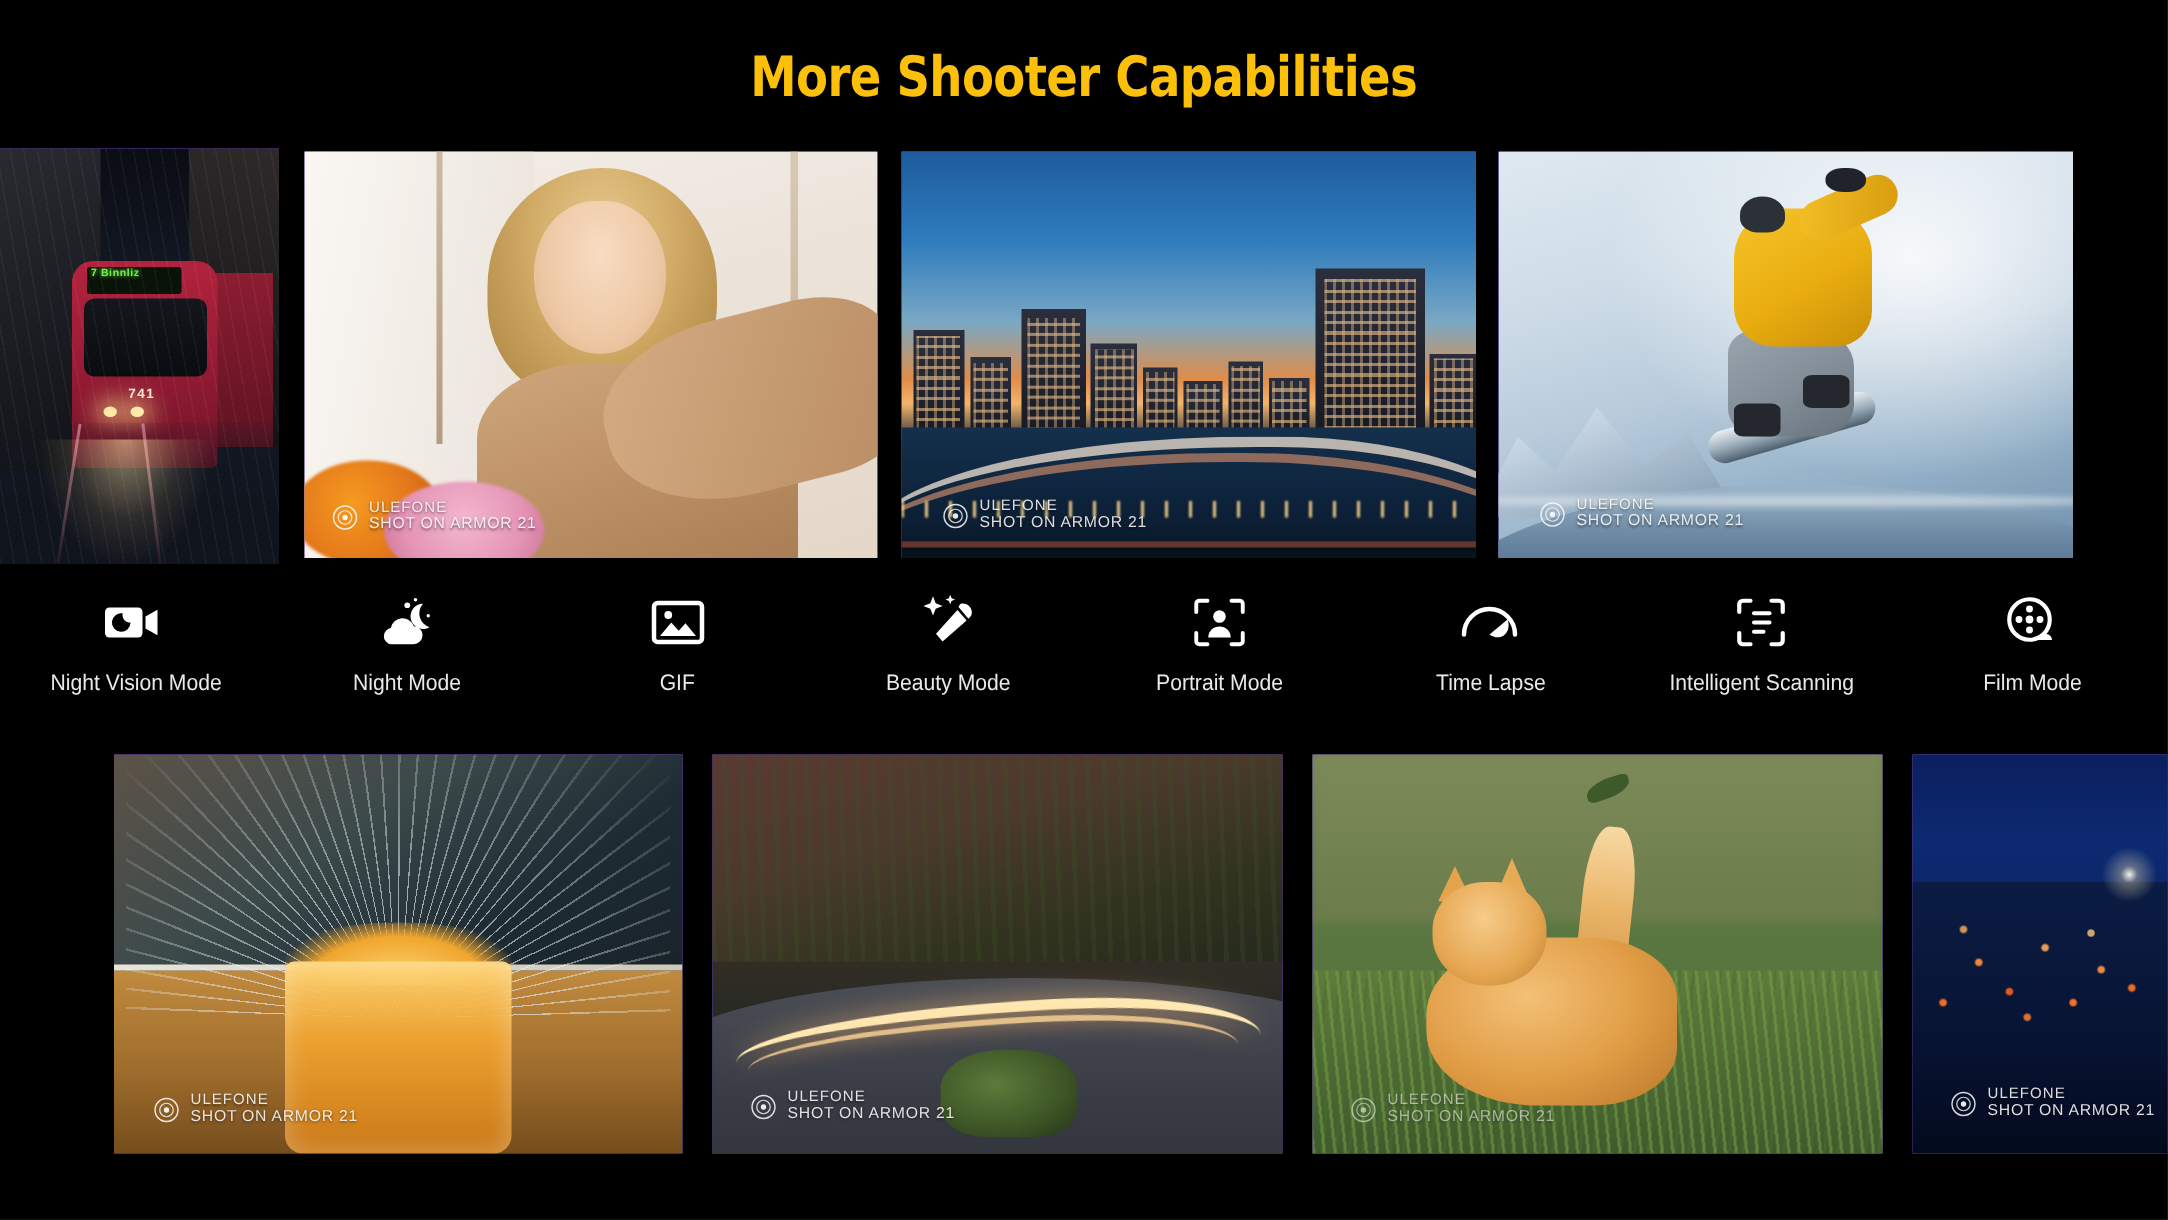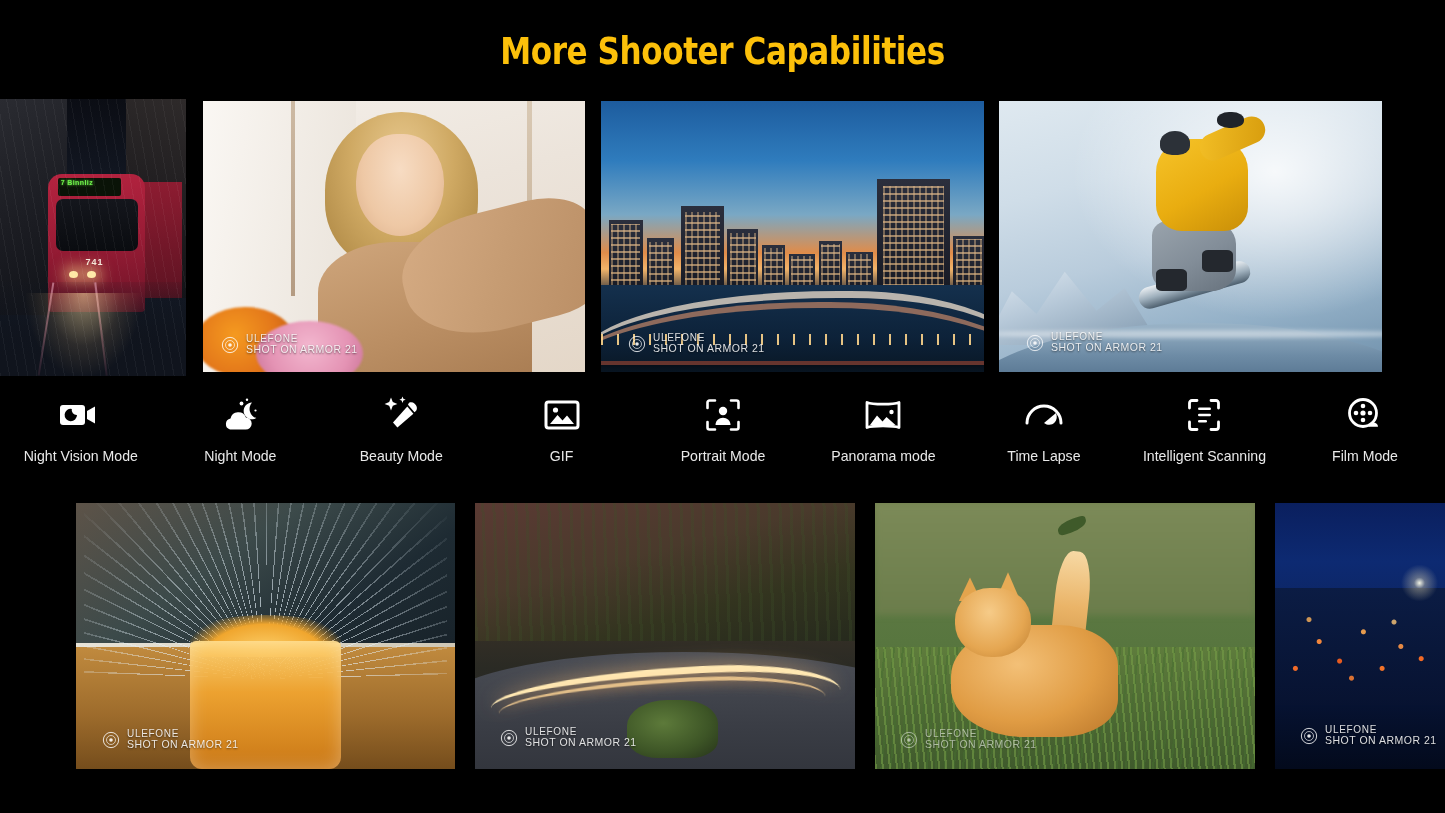--- a/index.html
+++ b/index.html
@@ -423,68 +423,58 @@
           <circle cx="26" cy="1.8" r="1.2" fill="#fff"></circle>
           <circle cx="34.5" cy="12.5" r="1.1" fill="#fff"></circle>
           <path d="M9 31.5h15.5a6 6 0 0 0 .4-12 8 8 0 0 0-15.4 1.1A5.6 5.6 0 0 0 9 31.5z" fill="#fff"></path>
         </svg>
       </div>
       <div class="lbl">Night Mode</div>
     </div>
 
     <div class="mode">
       <div class="ic">
+        <svg width="36" height="32" viewBox="0 0 36 32">
+          <rect x="2" y="3" width="32" height="26" rx="2.5" fill="none" stroke="#fff" stroke-width="3"></rect>
+          <circle cx="11.5" cy="11" r="2.6" fill="#fff"></circle>
+          <path d="M6 25l7.5-9 5 5.5 4.5-5 7 8.5z" fill="#fff"></path>
+        </svg>
+      </div>
+      <div class="lbl">GIF</div>
+    </div>
+
+    <div class="mode">
+      <div class="ic">
         <svg width="42" height="40" viewBox="0 0 42 40">
           <path d="M11 2.5l1.8 4.6L17.4 9l-4.6 1.8L11 15.4 9.2 10.8 4.6 9l4.6-1.9z" fill="#fff"></path>
           <path d="M22.5 1.5l.9 2.3 2.3.9-2.3.9-.9 2.3-.9-2.3-2.3-.9 2.3-.9z" fill="#fff"></path>
           <path d="M29.5 7.5c3.2-1 6.6 1.3 7.3 4.6.5 2.4-.6 4.2-2.3 5.2l-6.5-7.6c.4-1.1 1-1.9 1.5-2.2z" fill="#fff"></path>
           <path d="M27.3 11.6l6.1 7.1-16 13.9-4.4-5.1z" fill="#fff"></path>
         </svg>
       </div>
       <div class="lbl">Beauty Mode</div>
-    </div>
-
-    <div class="mode">
-      <div class="ic">
-        <svg width="36" height="32" viewBox="0 0 36 32">
-          <rect x="2" y="3" width="32" height="26" rx="2.5" fill="none" stroke="#fff" stroke-width="3"></rect>
-          <circle cx="11.5" cy="11" r="2.6" fill="#fff"></circle>
-          <path d="M6 25l7.5-9 5 5.5 4.5-5 7 8.5z" fill="#fff"></path>
-        </svg>
-      </div>
-      <div class="lbl">GIF</div>
     </div>
 
     <div class="mode">
       <div class="ic">
         <svg width="36" height="34" viewBox="0 0 36 34">
           <g fill="none" stroke="#fff" stroke-width="2.6" stroke-linecap="round">
             <path d="M2.5 10V4.5a2 2 0 0 1 2-2H10"></path>
             <path d="M33.5 10V4.5a2 2 0 0 0-2-2H26"></path>
             <path d="M2.5 24v5.5a2 2 0 0 0 2 2H10"></path>
             <path d="M33.5 24v5.5a2 2 0 0 1-2 2H26"></path>
           </g>
           <circle cx="18" cy="13" r="4.2" fill="#fff"></circle>
           <path d="M10.5 27c0-4.3 3.4-7.3 7.5-7.3s7.5 3 7.5 7.3z" fill="#fff"></path>
         </svg>
       </div>
       <div class="lbl">Portrait Mode</div>
     </div>
 
 
-    <div class="mode">
-      <div class="ic">
-        <svg width="40" height="32" viewBox="0 0 40 32">
-          <path d="M4 3.5c5.6 2.2 26.4 2.2 32 0v25c-5.6-2.2-26.4-2.2-32 0z" fill="none" stroke="#fff" stroke-width="2.8" stroke-linejoin="round"></path>
-          <circle cx="28.5" cy="13" r="2.2" fill="#fff"></circle>
-          <path d="M7 26l7-9.5 5.5 6 4-4.5 9 8z" fill="#fff"></path>
-        </svg>
-      </div>
-      <div class="lbl">Panorama mode</div>
-    </div>
 
 
     <div class="mode">
       <div class="ic">
         <svg width="40" height="32" viewBox="0 0 40 32">
           <path d="M3 24a17 17 0 0 1 34 0" fill="none" stroke="#fff" stroke-width="3" stroke-linecap="round"></path>
           <path d="M20 24l12-10c1.3 3.2 1 7-1.4 9.6-2.6 2.8-7 3.1-10.6.4z" fill="#fff"></path>
         </svg>
       </div>
       <div class="lbl">Time Lapse</div>

